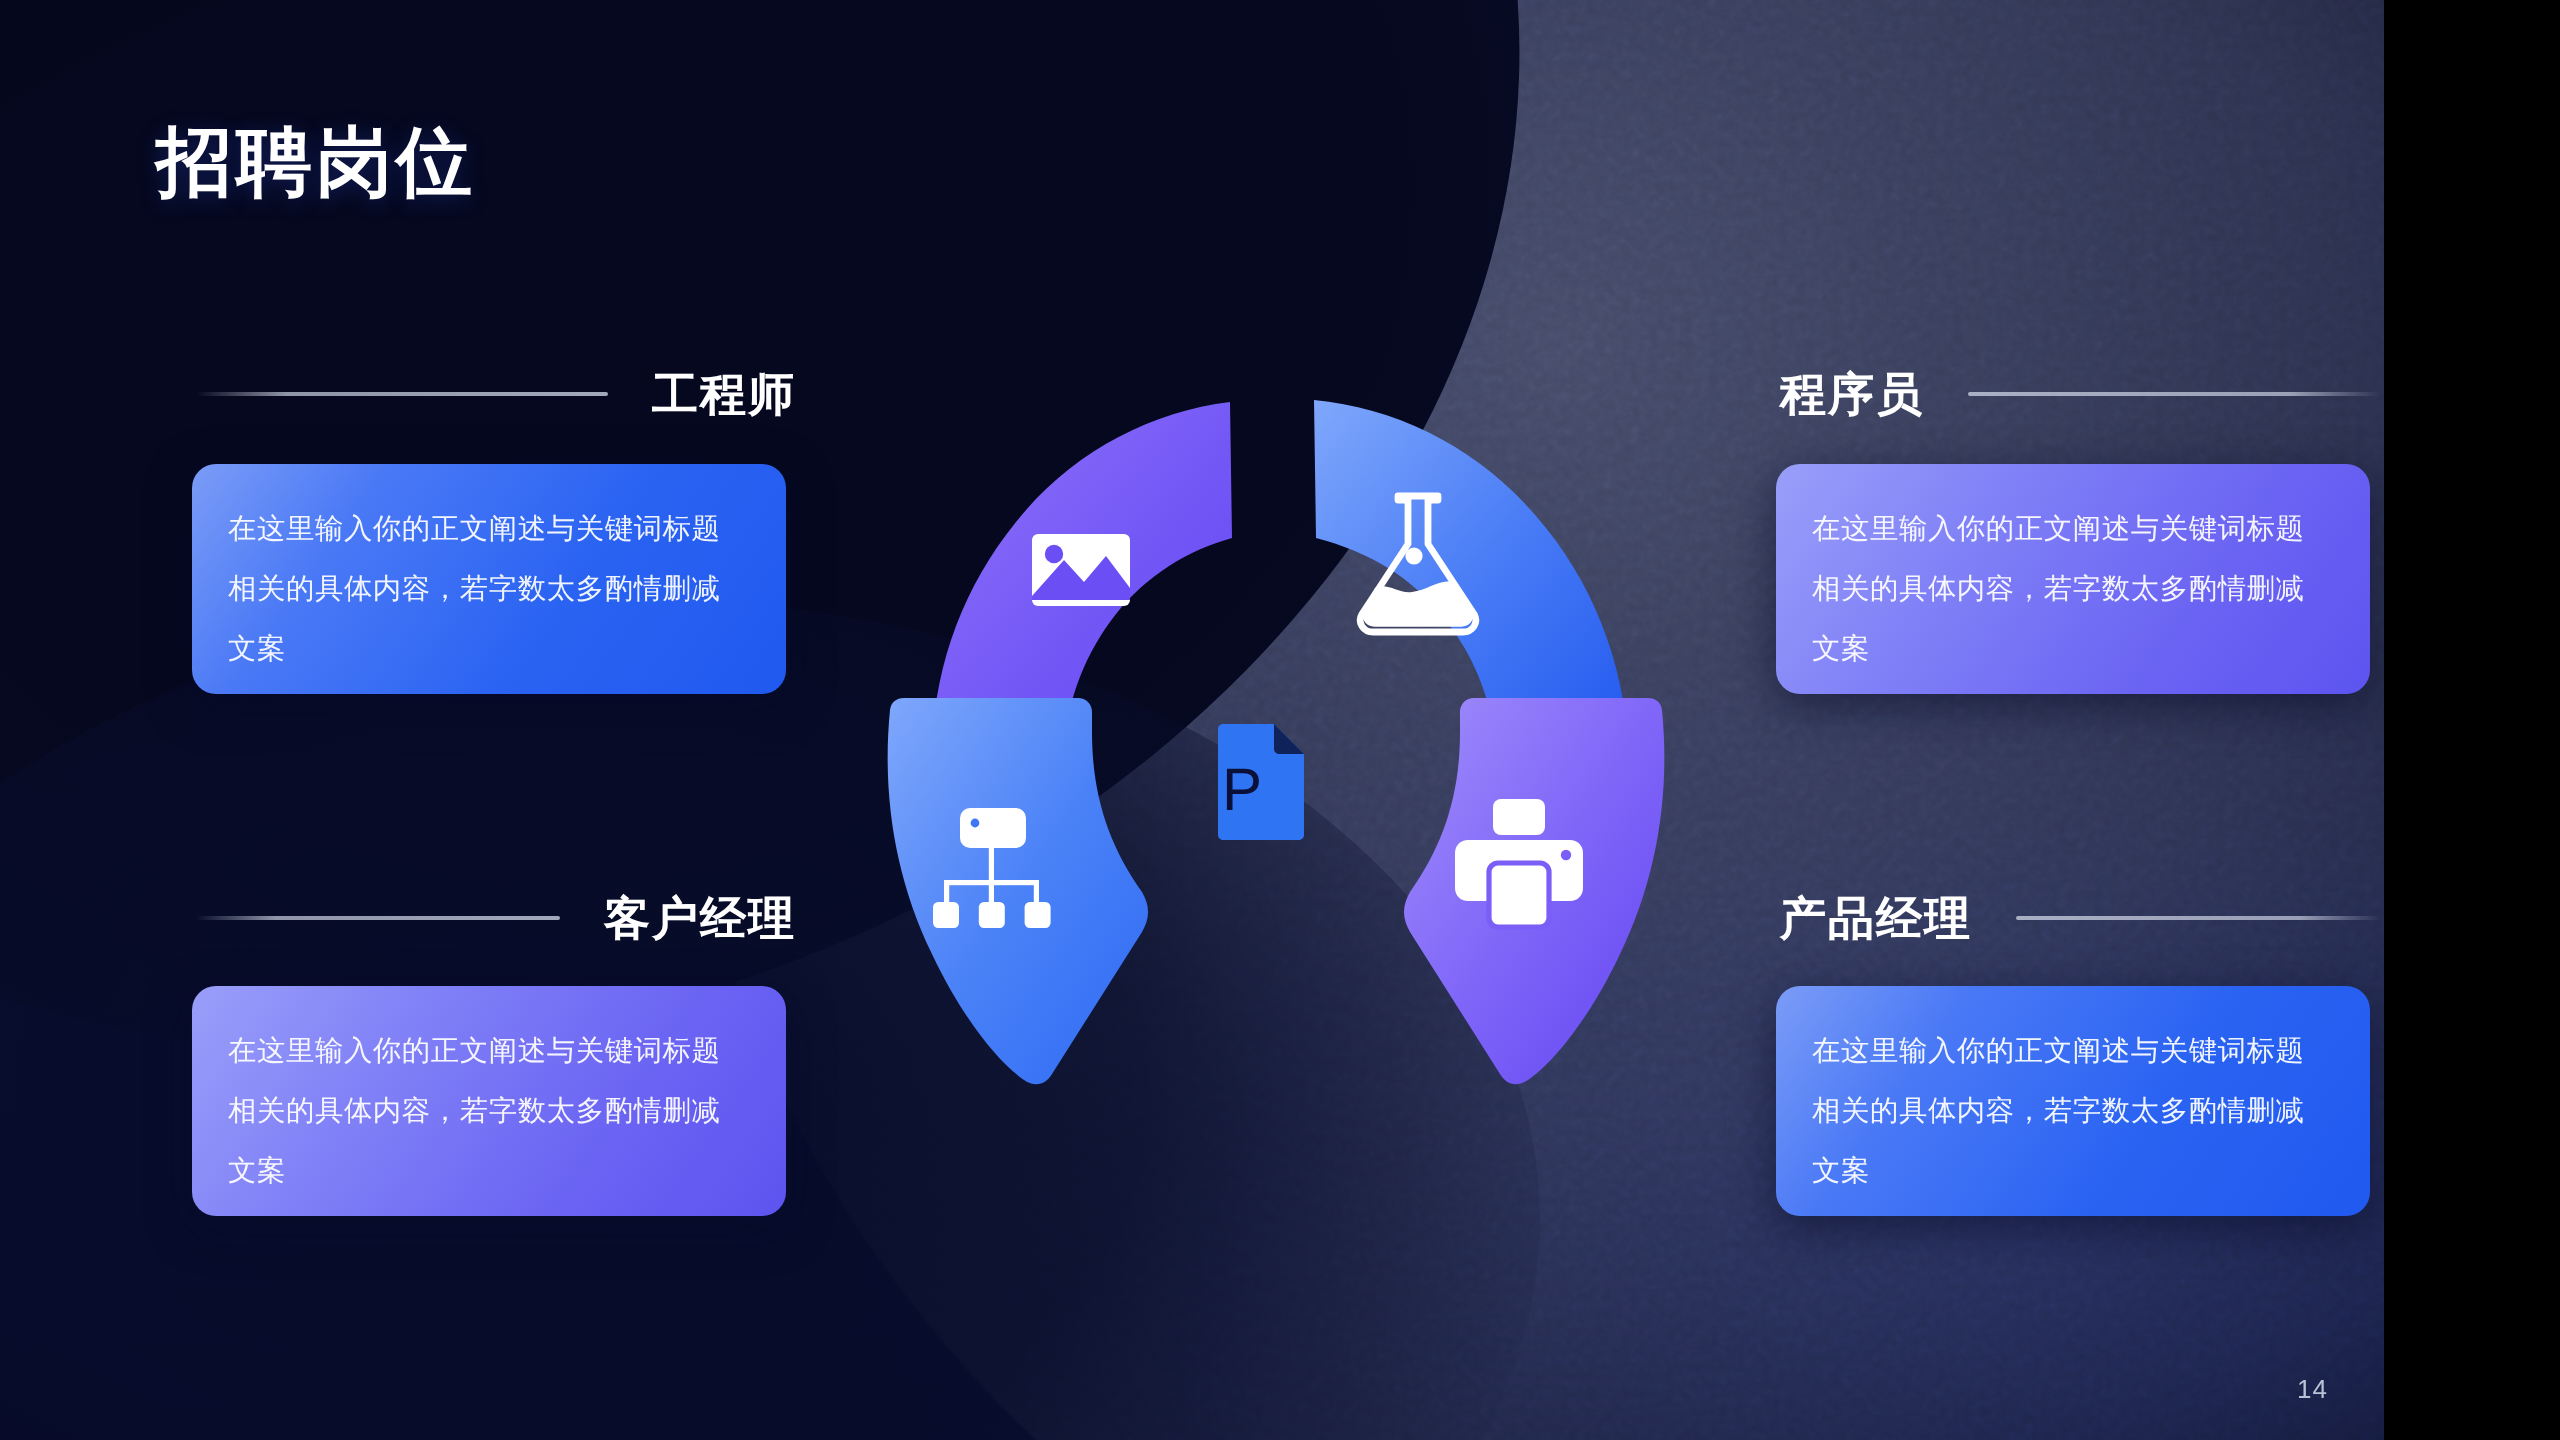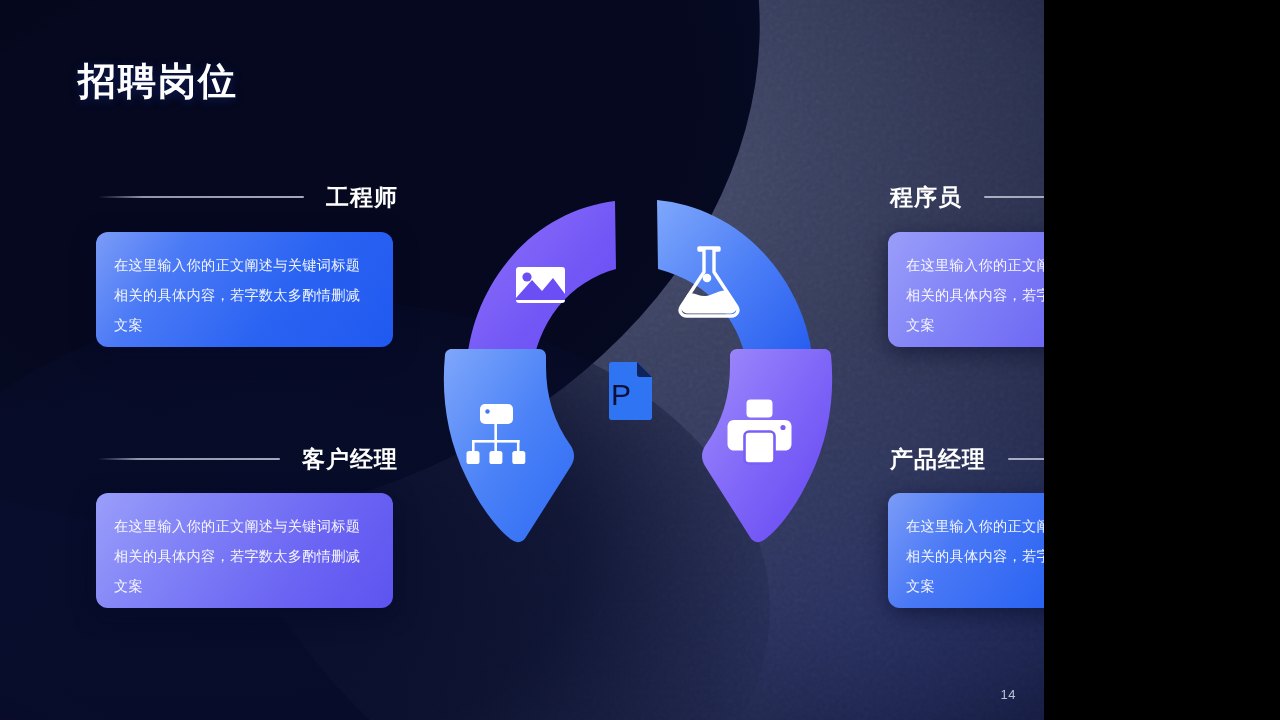--- a/index.html
+++ b/index.html
@@ -9,21 +9,21 @@
   }
   body {
     width: 1280px;
     height: 720px;
     overflow: hidden;
     font-family: "Liberation Sans", "DejaVu Sans", sans-serif;
   }
 
   #slide {
     position: relative;
-    width: 1044px;
+    width: 1192px;
     height: 720px;
     overflow: hidden;
     background: #0a1038;
   }
 
   
   .bg-base {
     position: absolute;
     inset: 0;
     background:

